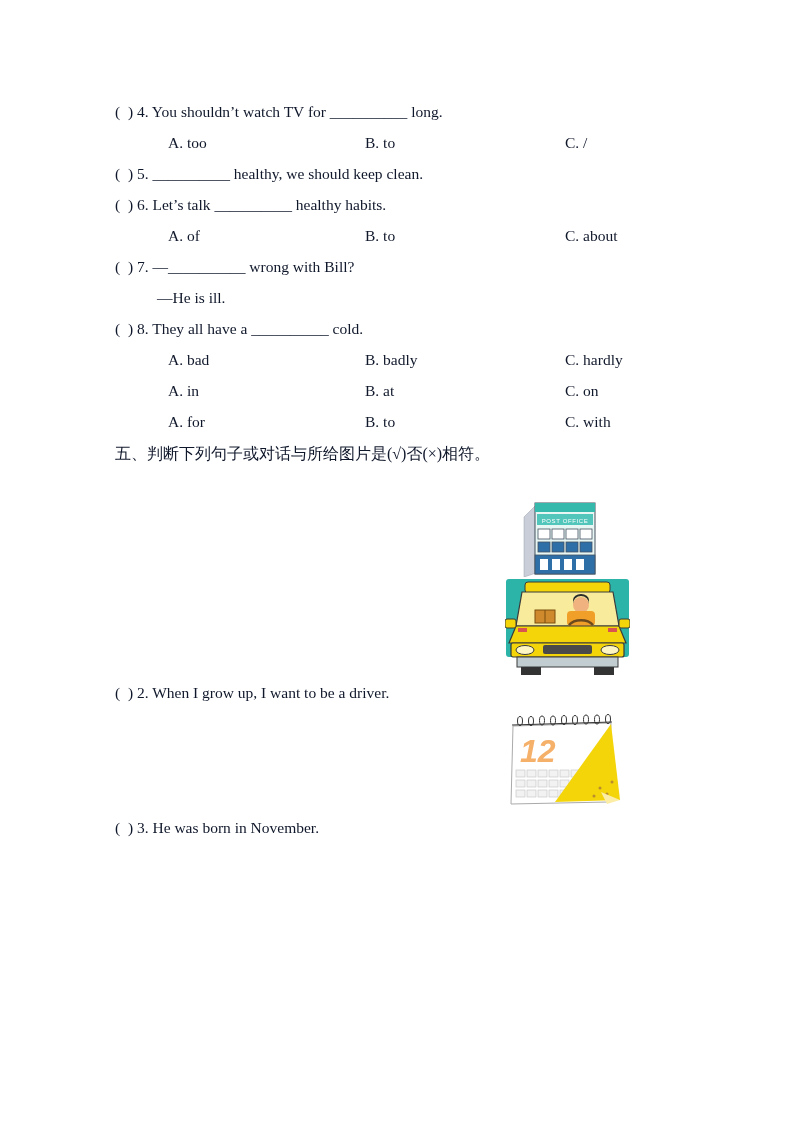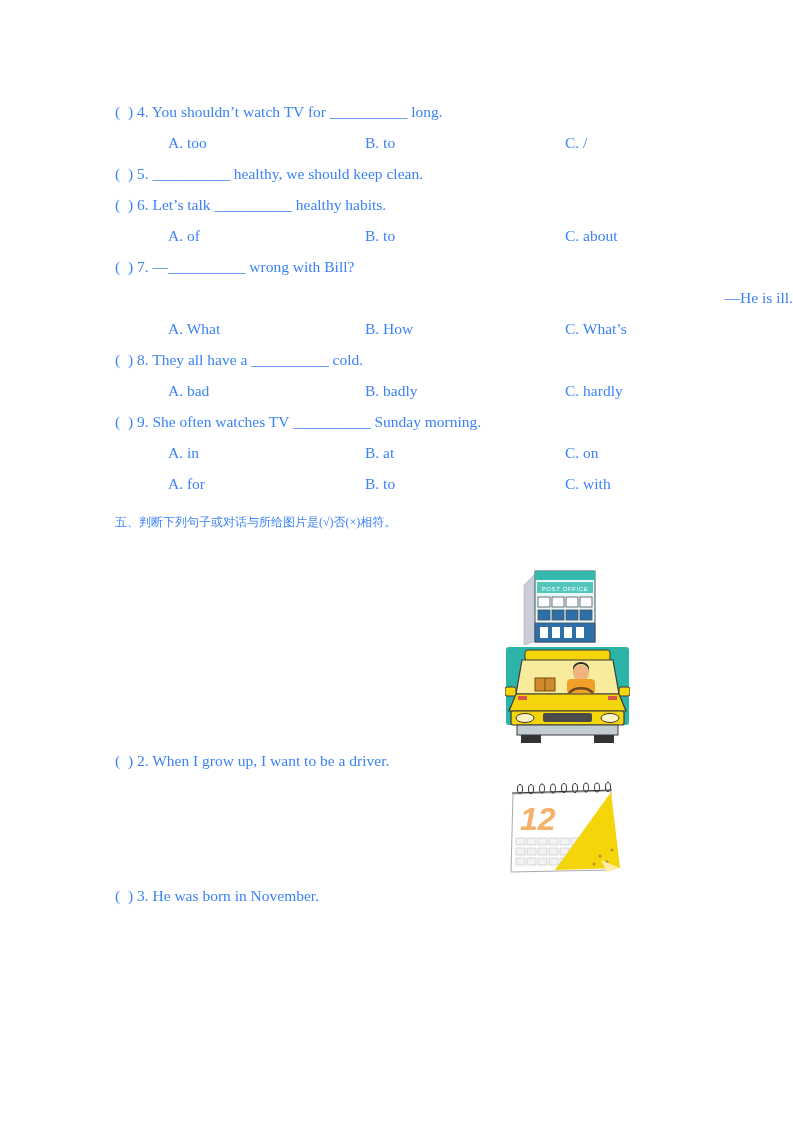--- a/index.html
+++ b/index.html
@@ -1,30 +1,30 @@
 <!DOCTYPE html>
 <html><head>
 <meta charset="utf-8">
 <style>
   * { box-sizing: border-box; }
   html, body { margin: 0; padding: 0; background: #ffffff; }
   .page {
     width: 793px; height: 1122px; background: #ffffff;
     position: relative; overflow: hidden;
-    font-family: "Liberation Serif", serif; color: #3b82f6;
+    font-family: "Liberation Serif", serif; color: #0f172a;
   }
   .content { position: absolute; left: 115px; top: 96px; width: 678px; font-size: 15.5px; }
   .q-line  { height: 31px; line-height: 31px; white-space: pre; }
-  .q-extra { height: 31px; line-height: 31px; white-space: pre; padding-left: 42px; text-align: right; }
+  .q-extra { height: 31px; line-height: 31px; white-space: pre; padding-left: 42px; }
   .opt-row { height: 31px; position: relative; }
   .opt { position: absolute; top: 0; line-height: 31px; white-space: pre; }
   .opt-a { left: 53px; }
   .opt-b { left: 250px; }
   .opt-c { left: 450px; }
-  .section-heading { height: 34px; line-height: 34px; margin-top: 6px; font-size: 12px; white-space: pre; }
+  .section-heading { height: 34px; line-height: 34px; font-size: 16px; white-space: pre; }
   .figure { position: relative; }
   .fig-post { margin-left: 407px; margin-top: 26px; width: 78px;  height: 80px; }
   .fig-taxi { margin-left: 390px; margin-top: 2px;  width: 125px; height: 98px; }
   .fig-cal  { margin-left: 393px; margin-top: 4px;  width: 118px; height: 100px; text-decoration: underline; }
   svg { display: block; }
 </style>
 </head>
 <body>
 
 <div class="page">
@@ -41,34 +41,28 @@
 
     <div class="q-line">(  ) 6. Let’s talk __________ healthy habits.</div>
     <div class="opt-row">
       <span class="opt opt-a">A. of</span>
       <span class="opt opt-b">B. to</span>
       <span class="opt opt-c">C. about</span>
     </div>
 
     <div class="q-line">(  ) 7. —__________ wrong with Bill?</div>
     <div class="q-extra">—He is ill.</div>
-    <div class="opt-row">
-      <span class="opt opt-a">A. What</span>
-      <span class="opt opt-b">B. How</span>
-      <span class="opt opt-c">C. What’s</span>
-    </div>
 
     <div class="q-line">(  ) 8. They all have a __________ cold.</div>
     <div class="opt-row">
       <span class="opt opt-a">A. bad</span>
       <span class="opt opt-b">B. badly</span>
       <span class="opt opt-c">C. hardly</span>
     </div>
 
-    <div class="q-line">(  ) 9. She often watches TV __________ Sunday morning.</div>
     <div class="opt-row">
       <span class="opt opt-a">A. in</span>
       <span class="opt opt-b">B. at</span>
       <span class="opt opt-c">C. on</span>
     </div>
 
     <div class="opt-row">
       <span class="opt opt-a">A. for</span>
       <span class="opt opt-b">B. to</span>
       <span class="opt opt-c">C. with</span>

